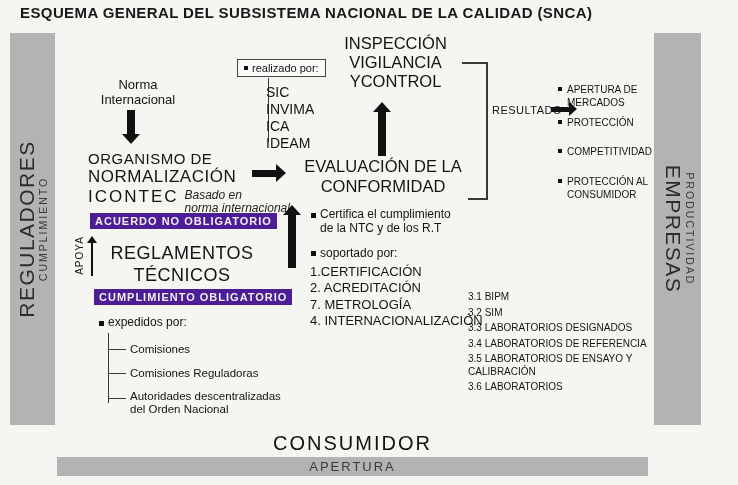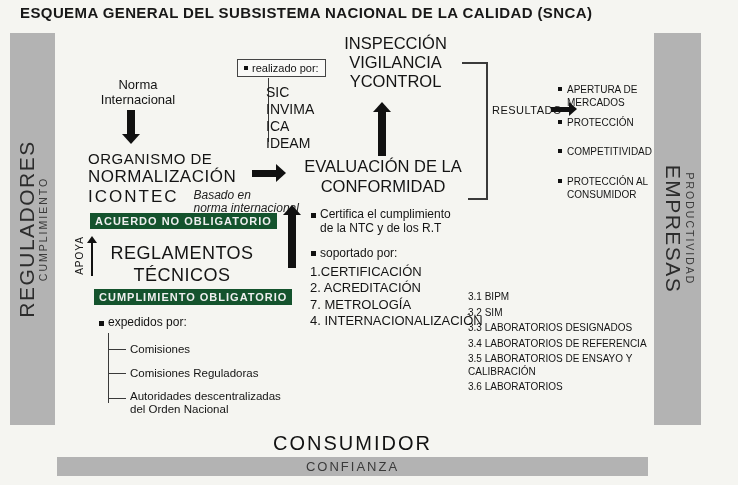--- a/index.html
+++ b/index.html
@@ -28,23 +28,23 @@
   .bottom-zone{left:57px;top:430px;width:591px;height:49px;text-align:center;}
   .consumidor{font-size:20px;letter-spacing:2px;color:#121212;padding-top:2px;}
   .confianza-strip{margin-top:2px;background:#b3b3b3;height:19px;
     display:flex;align-items:center;justify-content:center;
     font-size:13px;letter-spacing:2px;color:#3a3a3a;}
   
   .norma{left:88px;top:78px;width:100px;text-align:center;font-size:13px;line-height:1.15;}
   .org{left:88px;top:150px;}
   .org-l1{font-size:15px;letter-spacing:.5px;}
   .org-l2{font-size:17px;letter-spacing:.5px;}
-  .org-l3{font-size:17px;letter-spacing:2px;display:flex;align-items:flex-start;gap:15px;}
+  .org-l3{font-size:17px;letter-spacing:2px;display:flex;align-items:flex-start;gap:6px;}
   .org-note{font-size:12px;letter-spacing:0;line-height:1.1;white-space:pre-line;padding-top:2px;color:#222;font-style:italic;}
-  .band{background:#14532d;color:#efefef;font-weight:bold;font-size:11px;letter-spacing:1px;padding:2px 5px;}
+  .band{background:#4c1d95;color:#efefef;font-weight:bold;font-size:11px;letter-spacing:1px;padding:2px 5px;}
   .band-acuerdo{left:90px;top:213px;}
   .band-cumpl{left:94px;top:289px;}
   .apoya{left:60px;top:250px;font-size:10px;letter-spacing:1px;transform:rotate(-90deg);}
   .regl{left:106px;top:243px;width:152px;text-align:center;font-size:18px;line-height:1.2;letter-spacing:.5px;}
   .inspeccion{left:318px;top:34px;width:155px;text-align:center;font-size:16.5px;line-height:1.15;}
   .evaluacion{left:293px;top:157px;width:180px;text-align:center;font-size:16.5px;line-height:1.2;}
   .resultado{left:492px;top:104px;font-size:11px;letter-spacing:.5px;}
   
   .realizado-box{left:237px;top:59px;border:1.5px solid #444;padding:2px 6px;font-size:11px;background:rgba(255,255,255,.45);display:flex;align-items:center;gap:4px;}
   .realizado-item{left:266px;font-size:14px;}
@@ -98,21 +98,21 @@
   <div class="abs bar bar-right">
     <div class="vwrap rot-cw">
       <span class="bar-secondary">PRODUCTIVIDAD</span>
       <span class="bar-primary">EMPRESAS</span>
     </div>
   </div>
 
   <div class="abs bottom-zone">
     <div class="consumidor">CONSUMIDOR</div>
     <div class="confianza-strip">
-      <span>CONFIANZA</span>
+      <span>APERTURA</span>
     </div>
   </div>
 
   <div class="abs pre norma">Norma
 Internacional</div>
 
   <div class="abs arr-v arr-down" style="left:122px;top:110px;height:34px;">
     <div class="shaft"></div>
       <div class="head"></div>
   </div>

